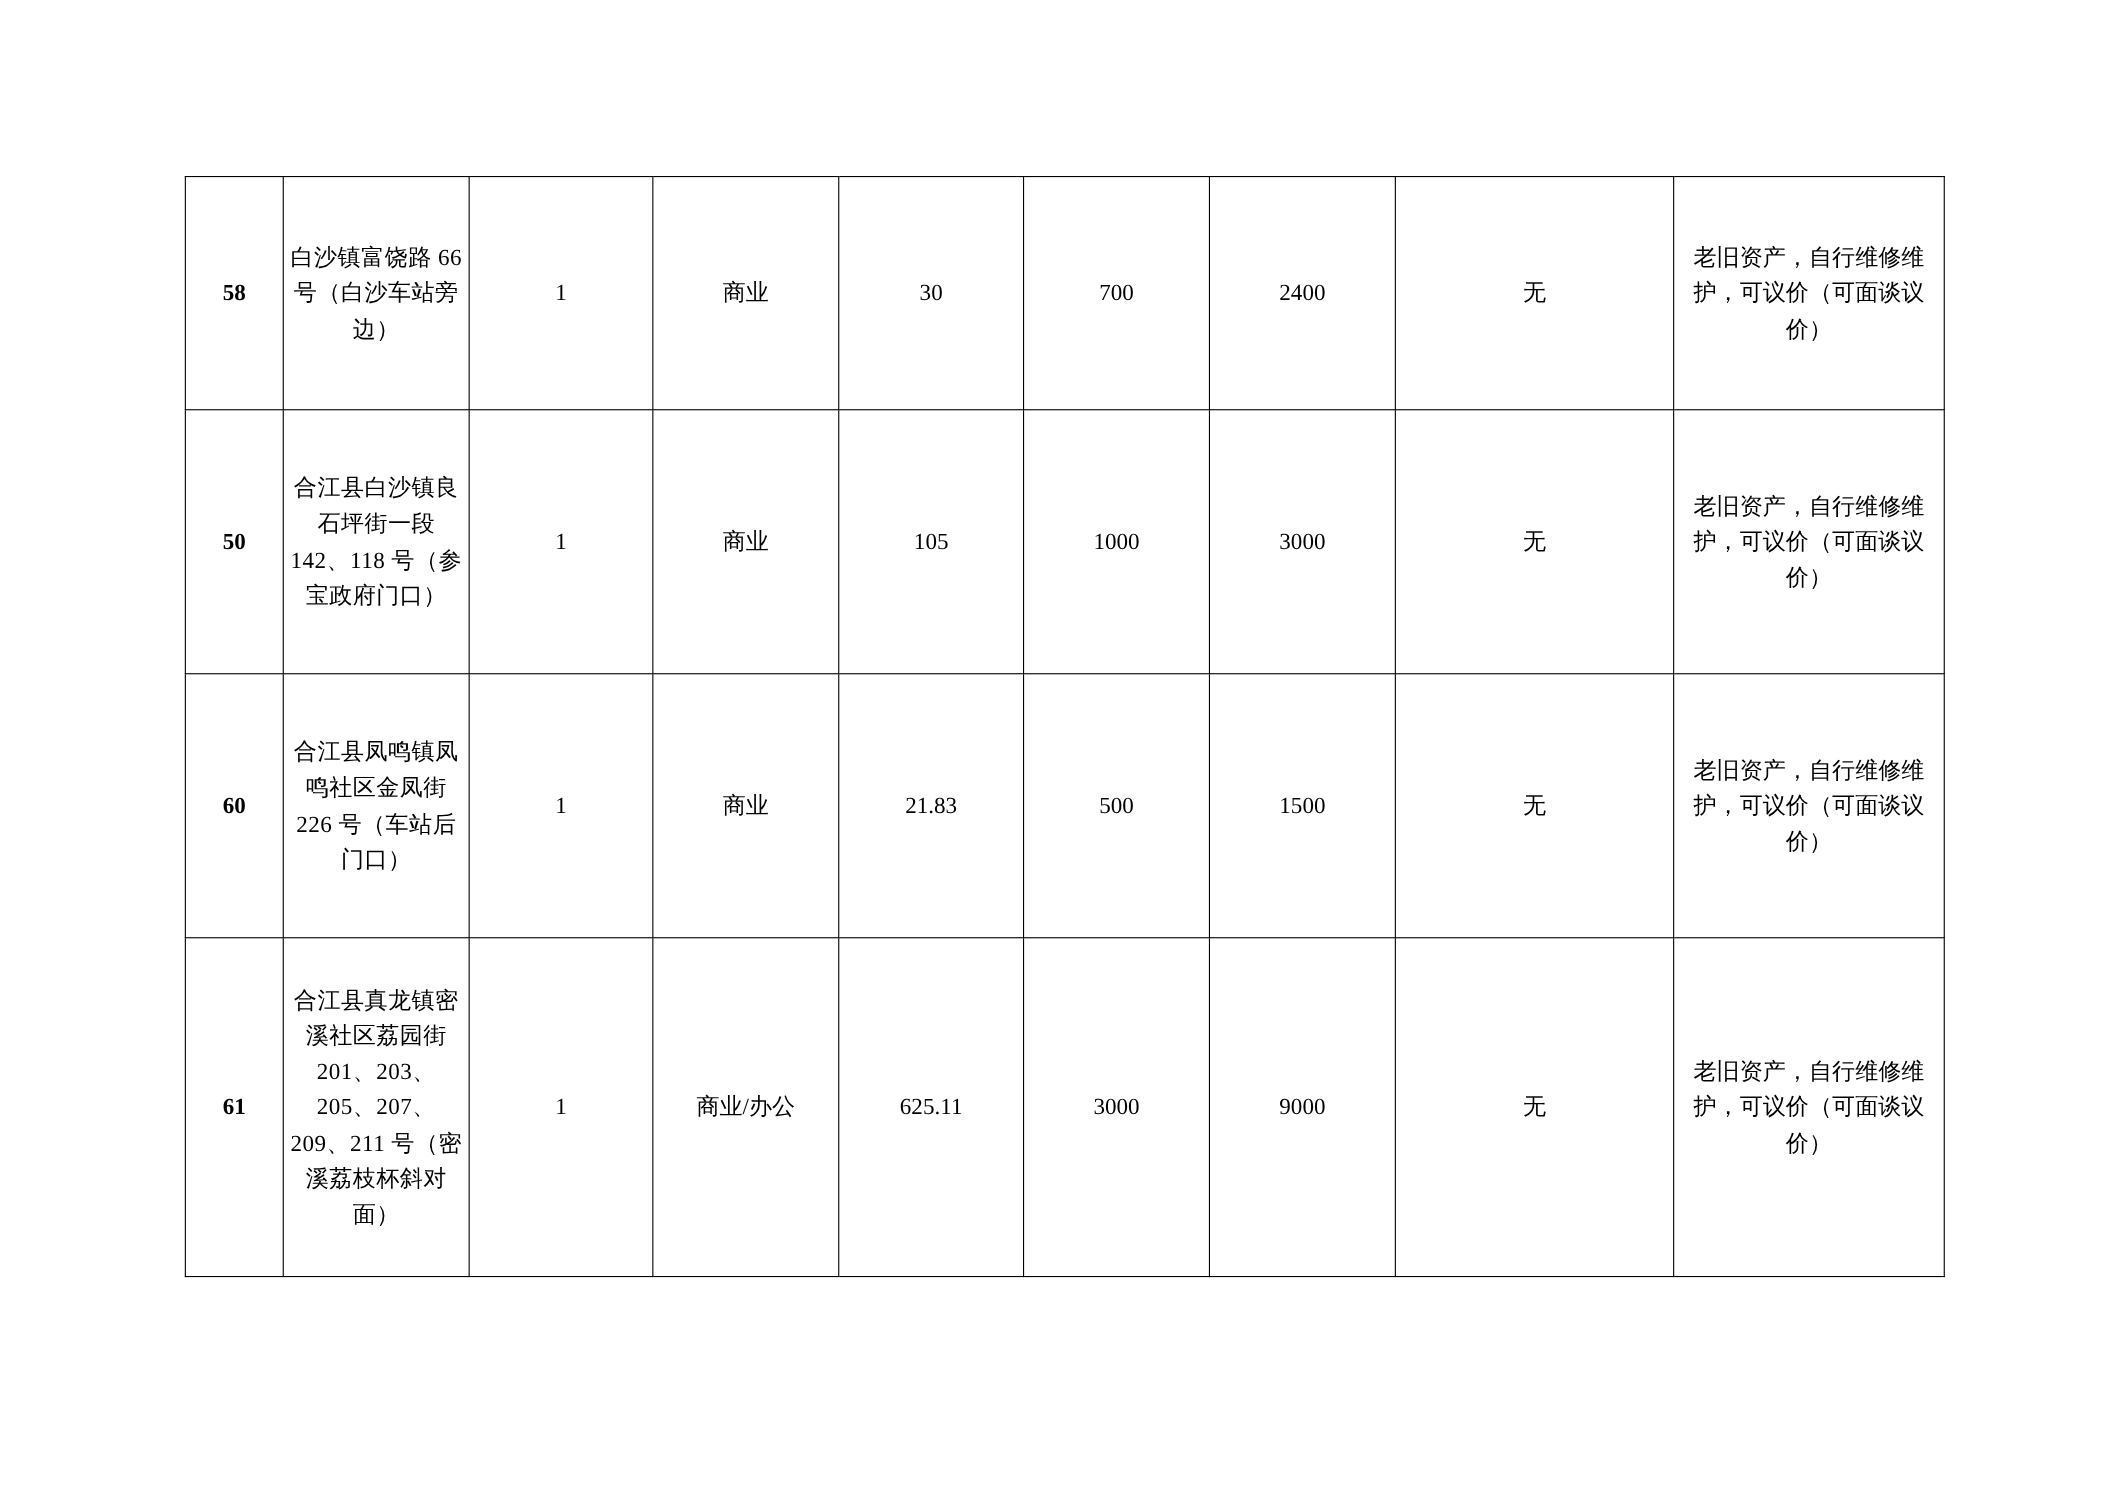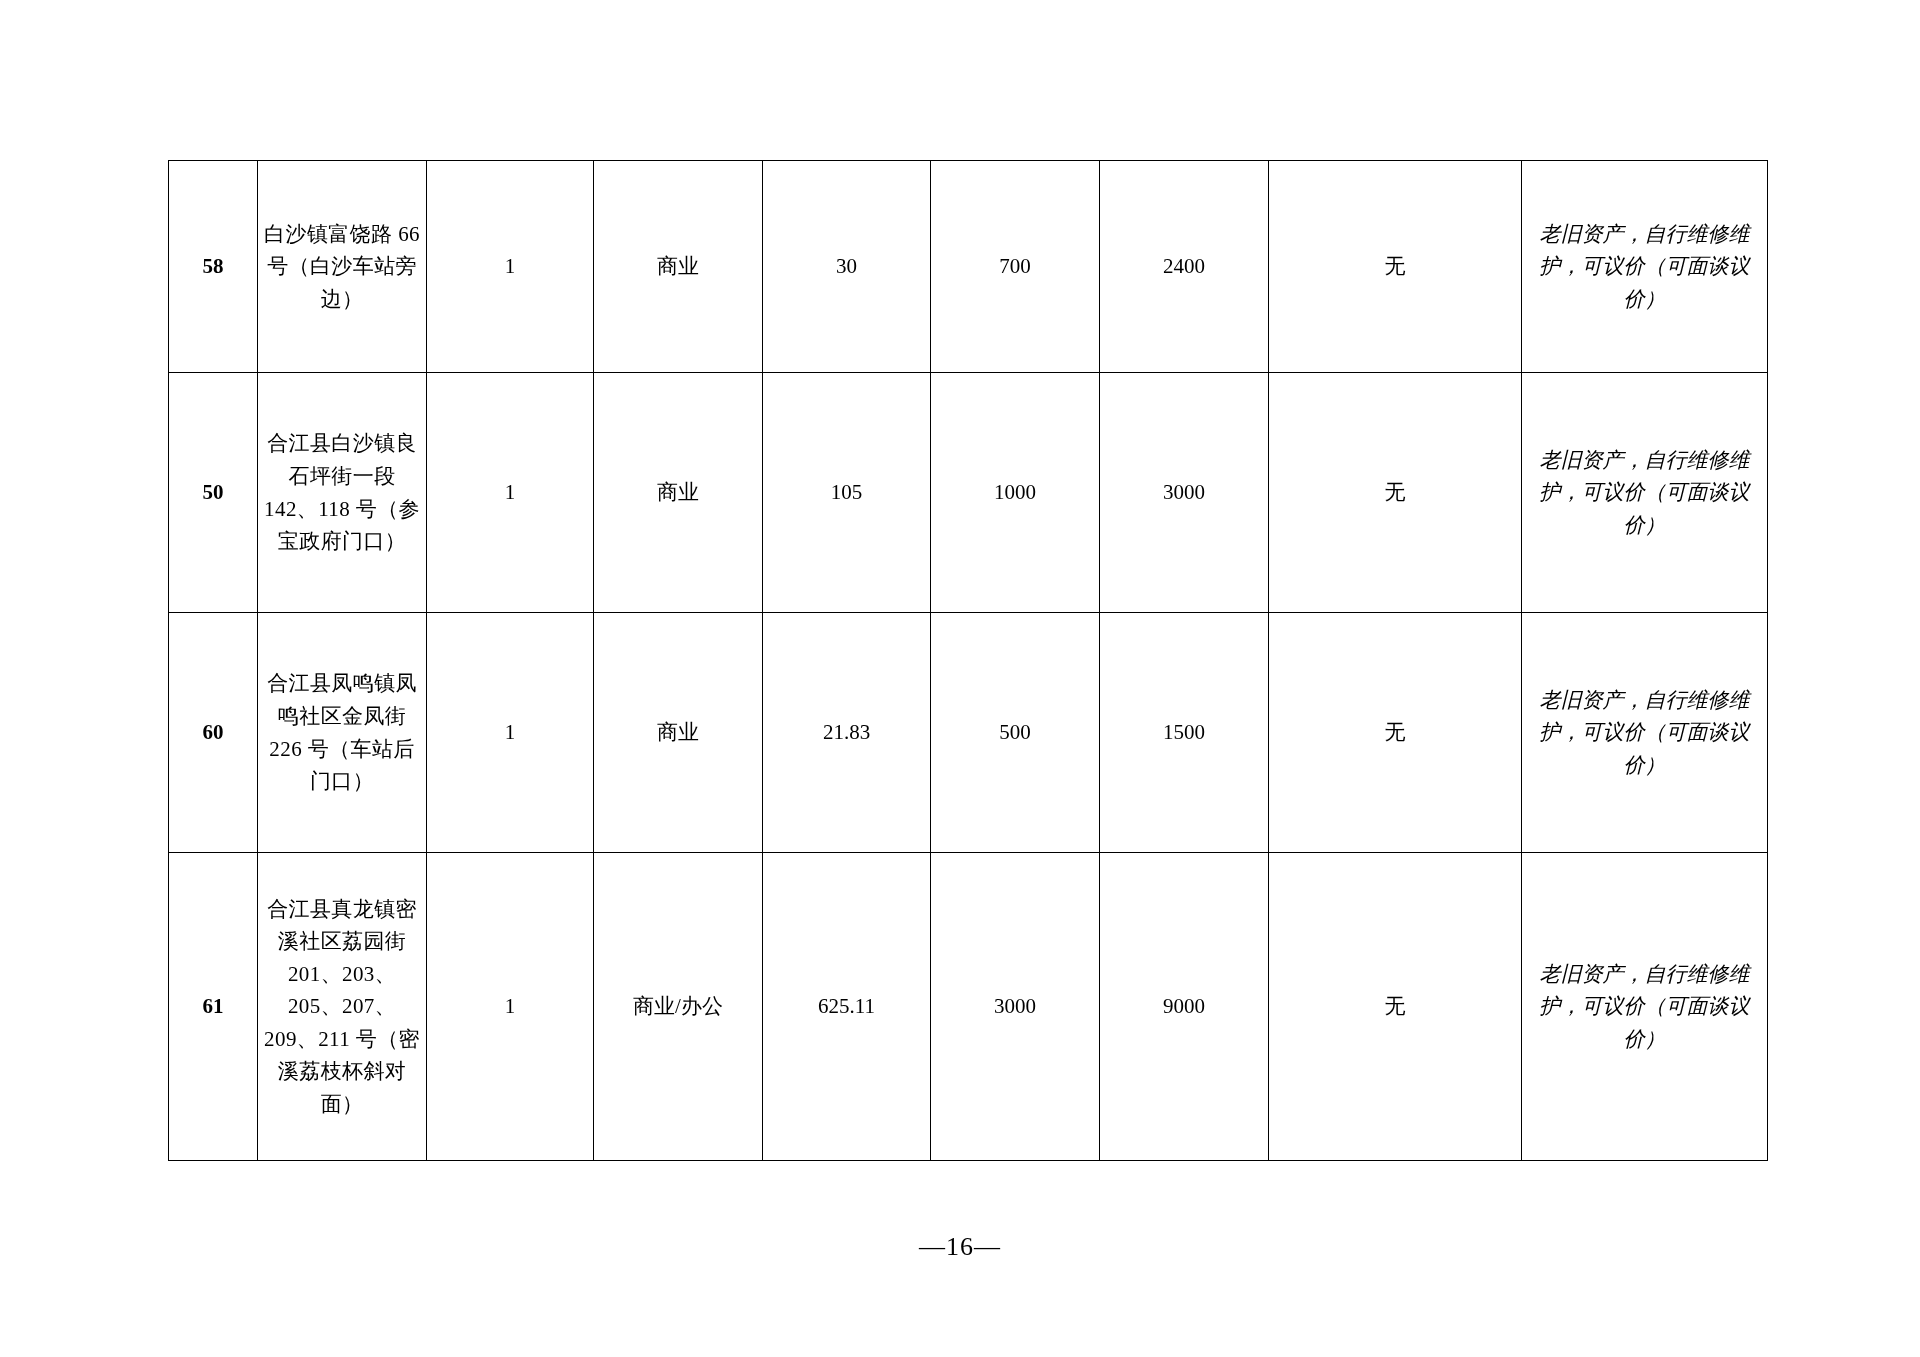--- a/index.html
+++ b/index.html
@@ -63,21 +63,20 @@
     padding-right: 10px;
     font-size: 21px;
     line-height: 1.62;
     letter-spacing: 0.4px;
   }
   td.note {
     font-size: 20px;
     line-height: 1.6;
     padding-left: 12px;
     padding-right: 12px;
-    font-style: italic;
   }
   td.num {
     font-size: 22px;
   }
   .page-number {
     position: absolute;
     left: 0;
     top: 1232px;
     width: 1920px;
     text-align: center;
@@ -146,15 +145,14 @@
           <td class="num">625.11</td>
           <td class="num">3000</td>
           <td class="num">9000</td>
           <td class="num">无</td>
           <td class="note">老旧资产，自行维修维护，可议价（可面谈议价）</td>
         </tr>
       </tbody>
     </table>
   </div>
 
-  <div class="page-number">—16—</div>
 
 </div>
 
 </body></html>

